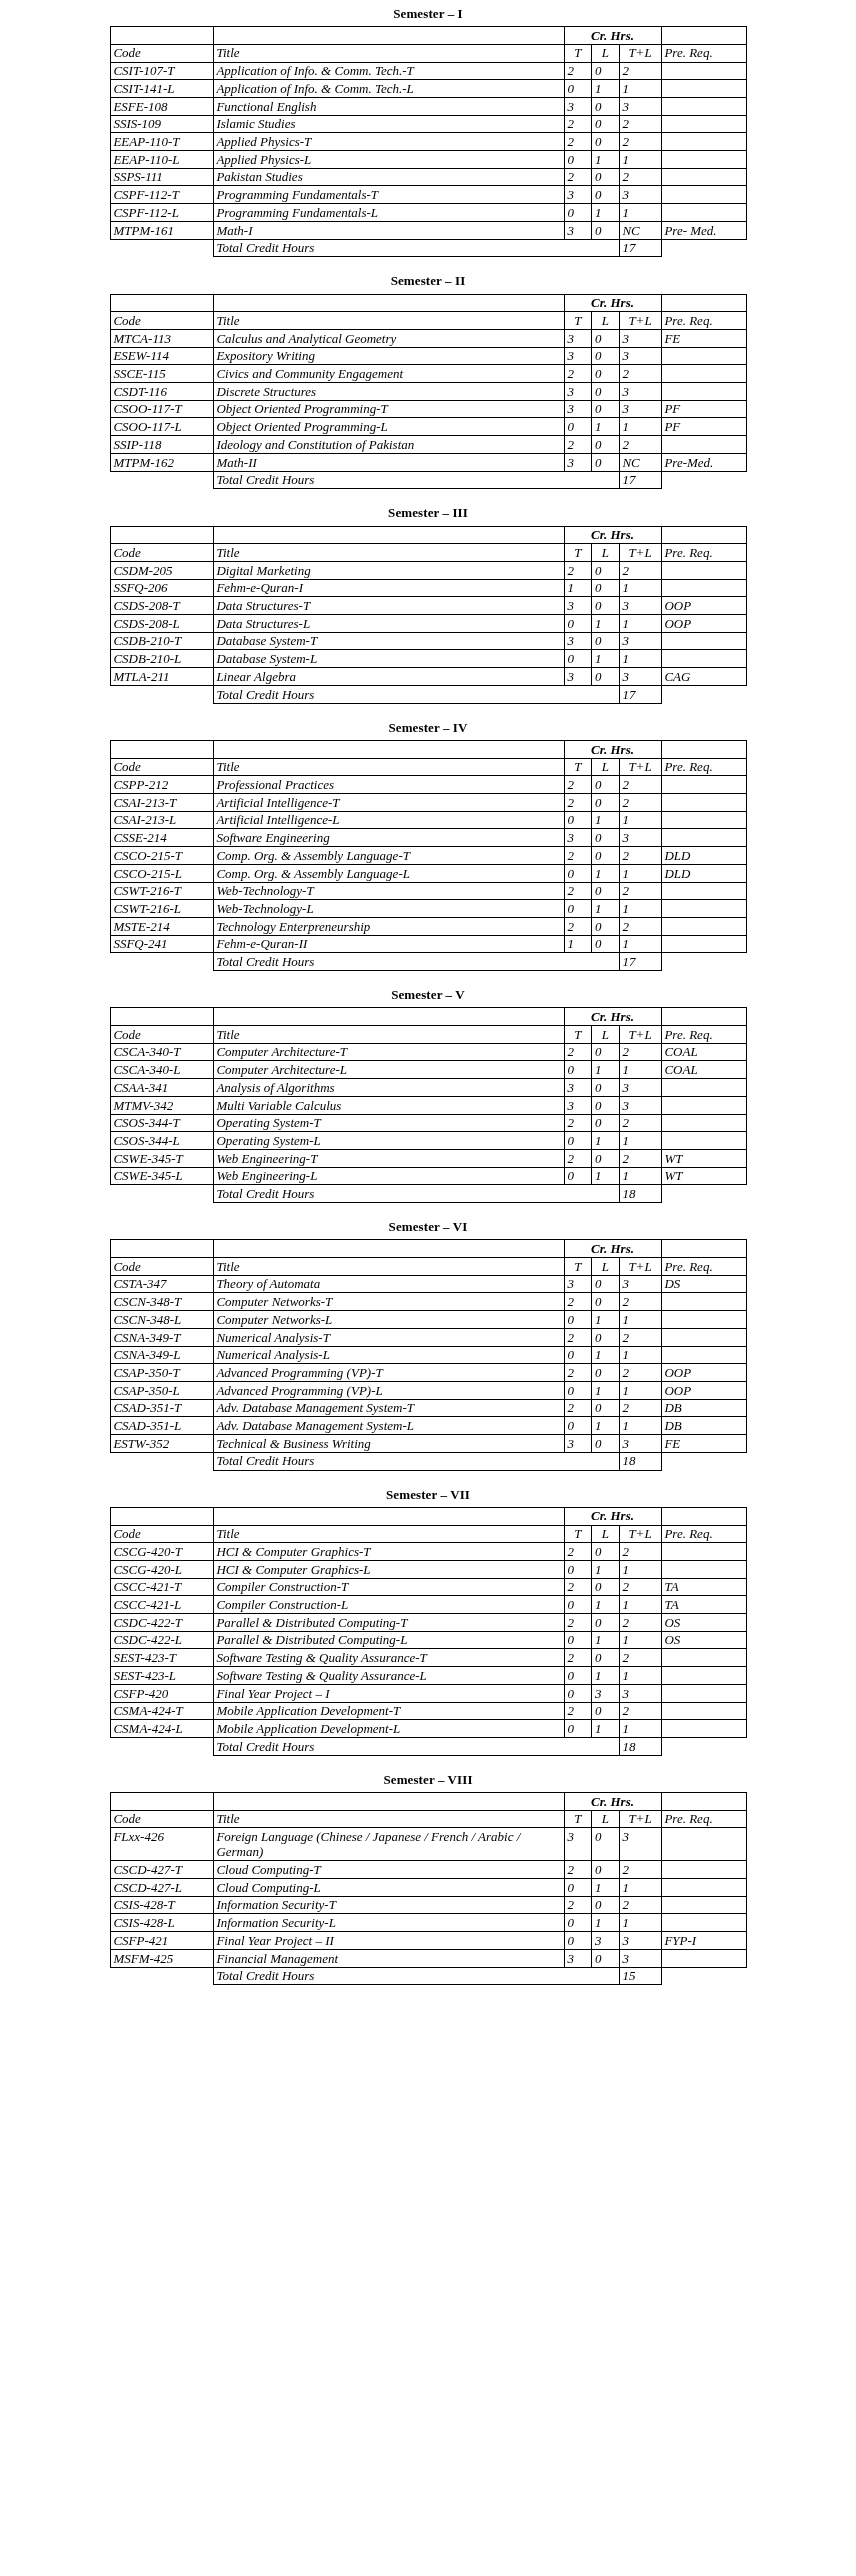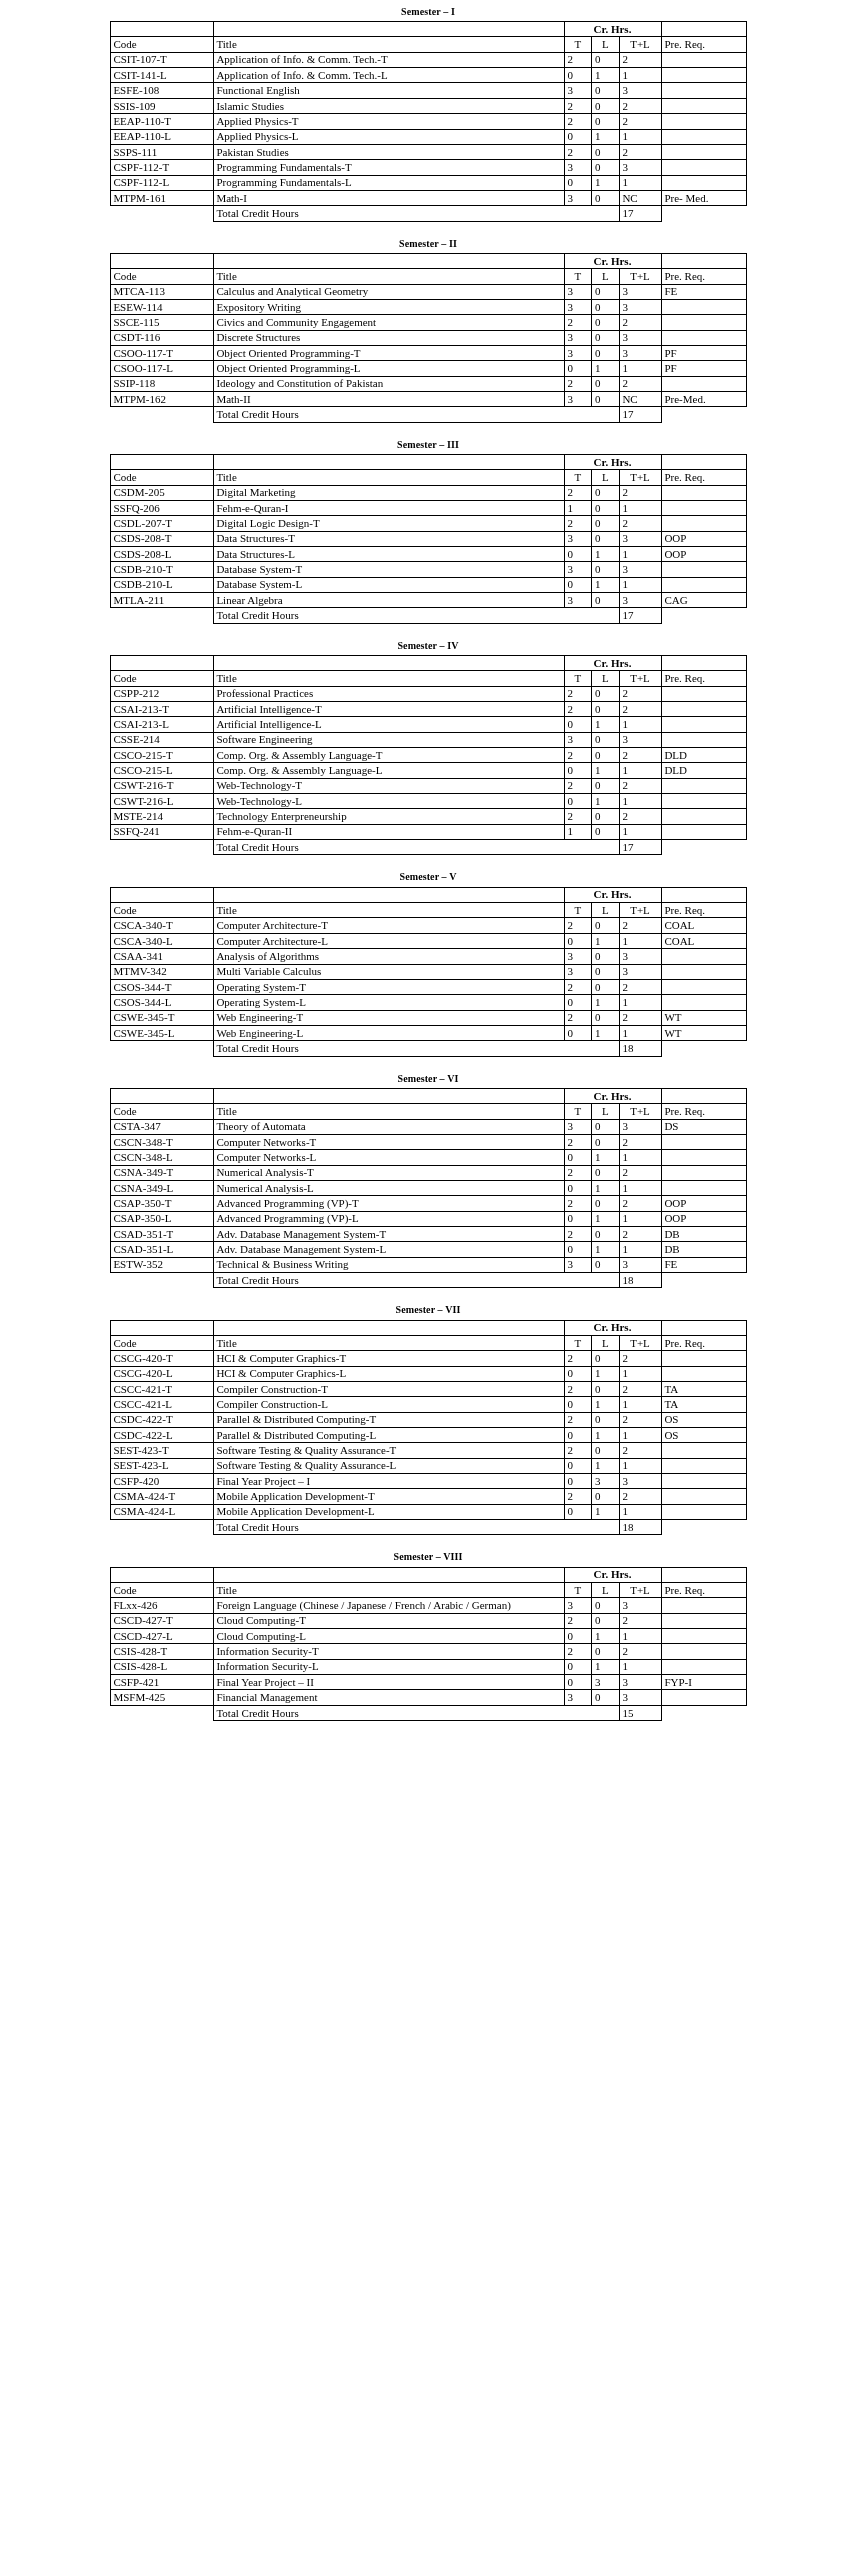--- a/index.html
+++ b/index.html
@@ -16,31 +16,32 @@
     width: 856px;
     padding-top: 5.8px;
     box-sizing: border-box;
   }
   .semester-block {
     margin: 0 auto 16px auto;
     width: 637px;
   }
   .sem-title {
     text-align: center;
-    font-size: 10px;
+    font-size: 13px;
     font-weight: bold;
     font-family: "Liberation Serif", serif;
     margin: 0 0 4.3px 0;
     letter-spacing: 0.1px;
   }
   table.sem-table {
     border-collapse: collapse;
     width: 100%;
-    font-size: 11px;
+    font-size: 13px;
     table-layout: fixed;
+    font-style: italic;
   }
   table.sem-table td, table.sem-table th {
     border: 0.7px solid #000000;
     padding: 0.7px 2.9px;
     vertical-align: top;
     line-height: 1.18;
     font-weight: normal;
     text-align: left;
     height: 12.3px;
     box-sizing: border-box;
@@ -330,28 +331,20 @@
             </tr>
             <tr>
               <td>SSFQ-206</td>
               <td>Fehm-e-Quran-I</td>
               <td class="cell-center">1</td>
               <td class="cell-center">0</td>
               <td class="cell-center">1</td>
               <td>&nbsp;</td>
             </tr>
             <tr>
-              <td>CSDL-207-T</td>
-              <td>Digital Logic Design-T</td>
-              <td class="cell-center">2</td>
-              <td class="cell-center">0</td>
-              <td class="cell-center">2</td>
-              <td>&nbsp;</td>
-            </tr>
-            <tr>
               <td>CSDS-208-T</td>
               <td>Data Structures-T</td>
               <td class="cell-center">3</td>
               <td class="cell-center">0</td>
               <td class="cell-center">3</td>
               <td>OOP</td>
             </tr>
             <tr>
               <td>CSDS-208-L</td>
               <td>Data Structures-L</td>

